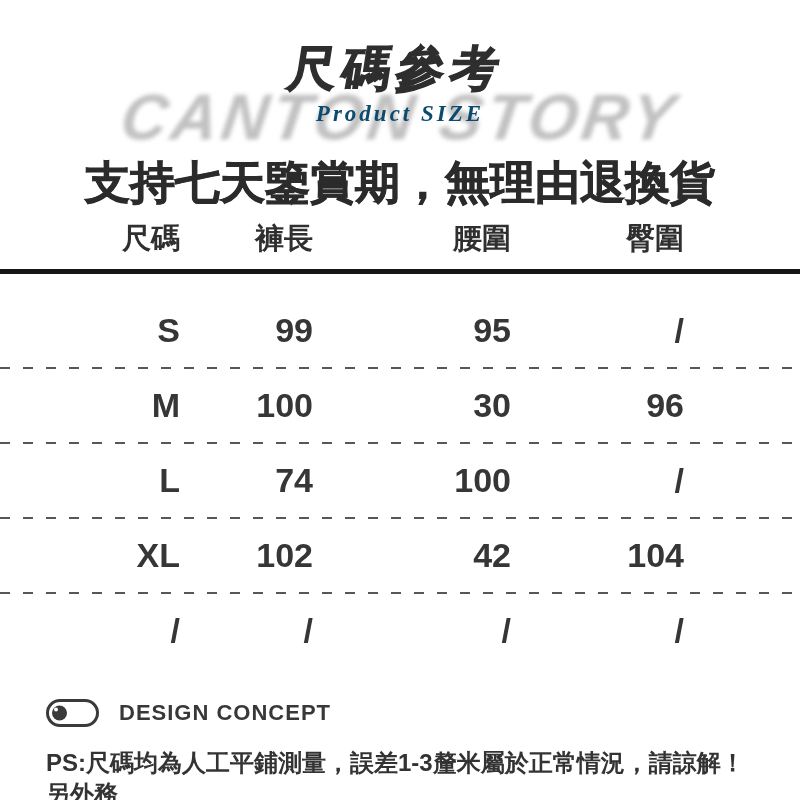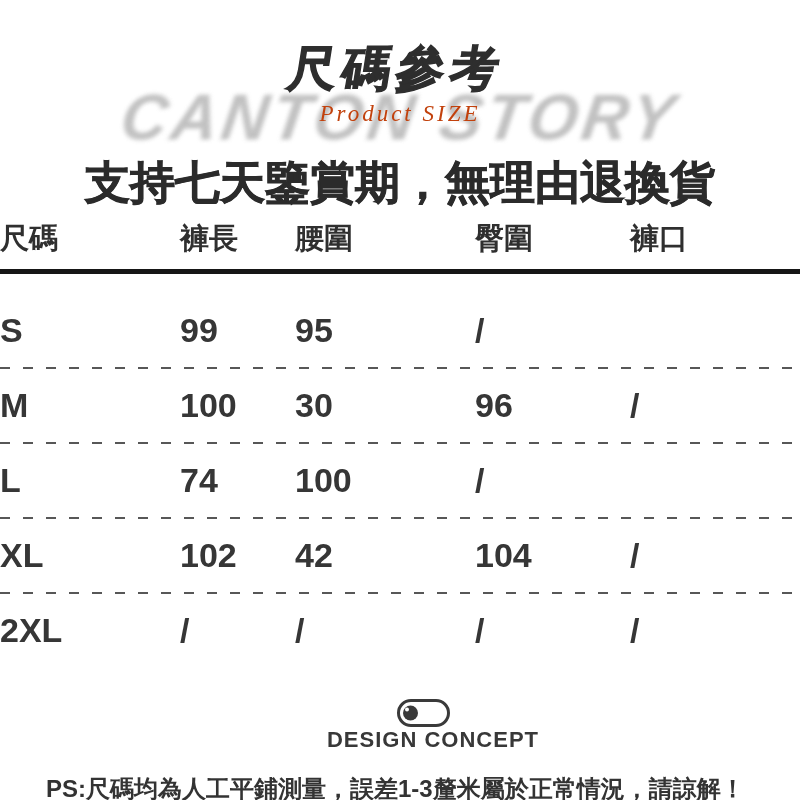--- a/index.html
+++ b/index.html
@@ -45,45 +45,46 @@
     color: #2e2e2e;
   }
   .subtitle {
     position: relative;
     z-index: 1;
     margin-top: 5px;
     text-align: center;
     font-family: "Liberation Serif", serif;
     font-size: 23px;
     line-height: 26px;
-    font-weight: normal;
+    font-weight: bold;
     font-style: italic;
     letter-spacing: 3px;
-    color: #c2410c;
+    color: #0c4a6e;
   }
   .promo {
     position: relative;
     z-index: 1;
     margin-top: 31px;
     text-align: center;
     font-size: 45px;
     line-height: 50px;
     font-weight: bold;
     -webkit-text-stroke: 0.8px #2b2b2b;
     color: #2b2b2b;
   }
 
   
   .thead, .trow {
     position: relative;
     z-index: 1;
     display: grid;
     grid-template-columns: 180px 115px 180px 155px 170px;
-    text-align: left;
+    text-align: right;
     align-items: center;
+    gap: 18px;
   }
   .thead {
     margin-top: 12px;
     font-size: 29px;
     line-height: 36px;
     font-weight: bold;
     color: #2f2f2f;
   }
   .solid-divider {
     margin-top: 13px;
@@ -103,21 +104,20 @@
   .dashed-divider {
     height: 2px;
     background: repeating-linear-gradient(90deg, #575757 0 10px, transparent 10px 23px);
   }
 
   
   .design-row {
     display: flex;
     align-items: center;
     margin: 32px 0 0 46px;
-    flex-direction: column;
   }
   .toggle-icon {
     position: relative;
     width: 53px;
     height: 28px;
     border: 3px solid #3a3a3a;
     border-radius: 15px;
     flex: 0 0 auto;
   }
   .toggle-knob {
@@ -204,21 +204,20 @@
   <div class="trow">
     <span>XL</span>
     <span>102</span>
     <span>42</span>
     <span>104</span>
     <span>/</span>
   </div>
   <div class="dashed-divider"></div>
 
   <div class="trow">
-    <span>2XL</span>
     <span>/</span>
     <span>/</span>
     <span>/</span>
     <span>/</span>
   </div>
 
   <div class="design-row">
     <span class="toggle-icon">
       <span class="toggle-knob"></span>
     </span>

